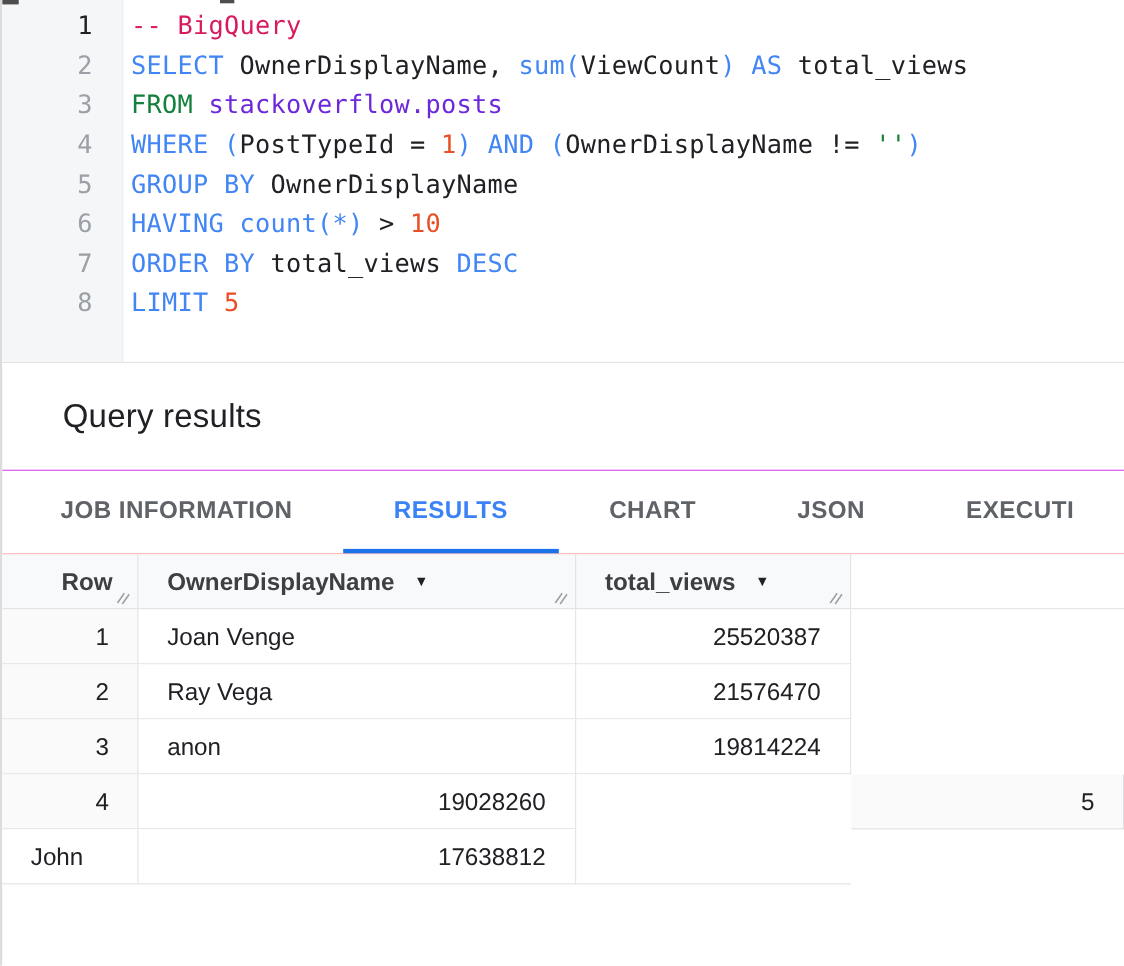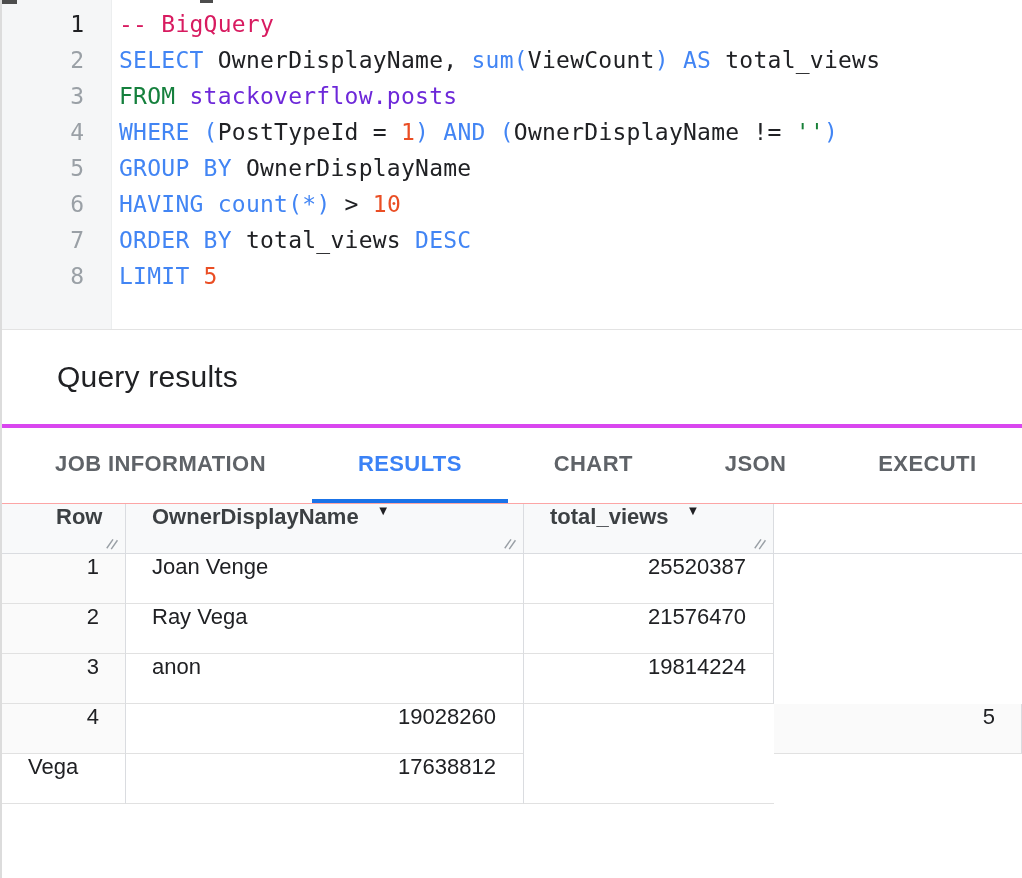--- a/index.html
+++ b/index.html
@@ -25,37 +25,37 @@
   .ln.active{ color:#202124; }
   .code{
     flex:1; padding-top:6px; padding-left:7px; overflow:hidden;
     font-family:"DejaVu Sans Mono","Liberation Mono",monospace;
     font-size:23px; line-height:36px; letter-spacing:0.25px;
   }
   .code-line{ height:36px; white-space:pre; }
 
   
   .results-title-bar{
-    height:98px; border-bottom:4px solid #d946ef;
+    height:98px; border-bottom:1px solid #d946ef;
     display:flex; align-items:center; padding-left:55px;
   }
   .results-title-bar h1{ font-size:30px; font-weight:400; color:#202124; letter-spacing:0.2px; }
 
   
   .tabs{ height:76px; display:flex; align-items:stretch; padding-left:7px; border-bottom:1px solid #fca5a5; }
   .tab{
     display:flex; align-items:center; padding:0 46px; background:none; border:none; cursor:pointer;
     font-family:"Liberation Sans",sans-serif; font-size:22px; font-weight:700; letter-spacing:0.4px;
     color:#5f6368; border-bottom:4px solid transparent; white-space:nowrap;
   }
   .tab.active{ border-radius:0; }
 
   
   .tablegrid{ display:grid; grid-template-columns:124px 398px 250px 1fr; }
-  .cell{ height:50px; display:flex; align-items:flex-start; font-size:22px; position:relative; }
+  .cell{ height:50px; display:flex; align-items:center; font-size:22px; position:relative; }
   .th{ background:#f8f9fa; color:#3c4043; font-weight:700; border-bottom:1px solid #dadce0; }
   .th.spacer{ background:#fff; }
   .bordR{ border-right:1px solid #dadce0; }
   .th.rowh{ padding-left:54px; }
   .th.ownerh, .th.viewsh{ padding-left:26px; }
   .caret{ margin-left:18px; font-size:13px; color:#202124; line-height:1; cursor:pointer; }
   .rz{ width:16px; height:16px; position:absolute; right:4px; bottom:3px; cursor:col-resize; }
   .td{ color:#202124; border-bottom:1px solid #e1e1e1; background:#fff; }
   .td.rownum{ background:#fafafa; justify-content:flex-end; padding-right:26px; }
   .td.name{ padding-left:26px; }
@@ -137,18 +137,18 @@
         <div class="cell td bordR views">21576470</div>
         <div class="cell td spacer"></div>
         <div class="cell td bordR rownum">3</div>
         <div class="cell td bordR name">anon</div>
         <div class="cell td bordR views">19814224</div>
         <div class="cell td spacer"></div>
         <div class="cell td bordR rownum">4</div>
         <div class="cell td bordR views">19028260</div>
         <div class="cell td spacer"></div>
         <div class="cell td bordR rownum">5</div>
-        <div class="cell td bordR name">Vega</div>
+        <div class="cell td bordR name">John</div>
         <div class="cell td bordR views">17638812</div>
         <div class="cell td spacer last"></div>
       </div>
     </section>
 </div>
 
 </body></html>

